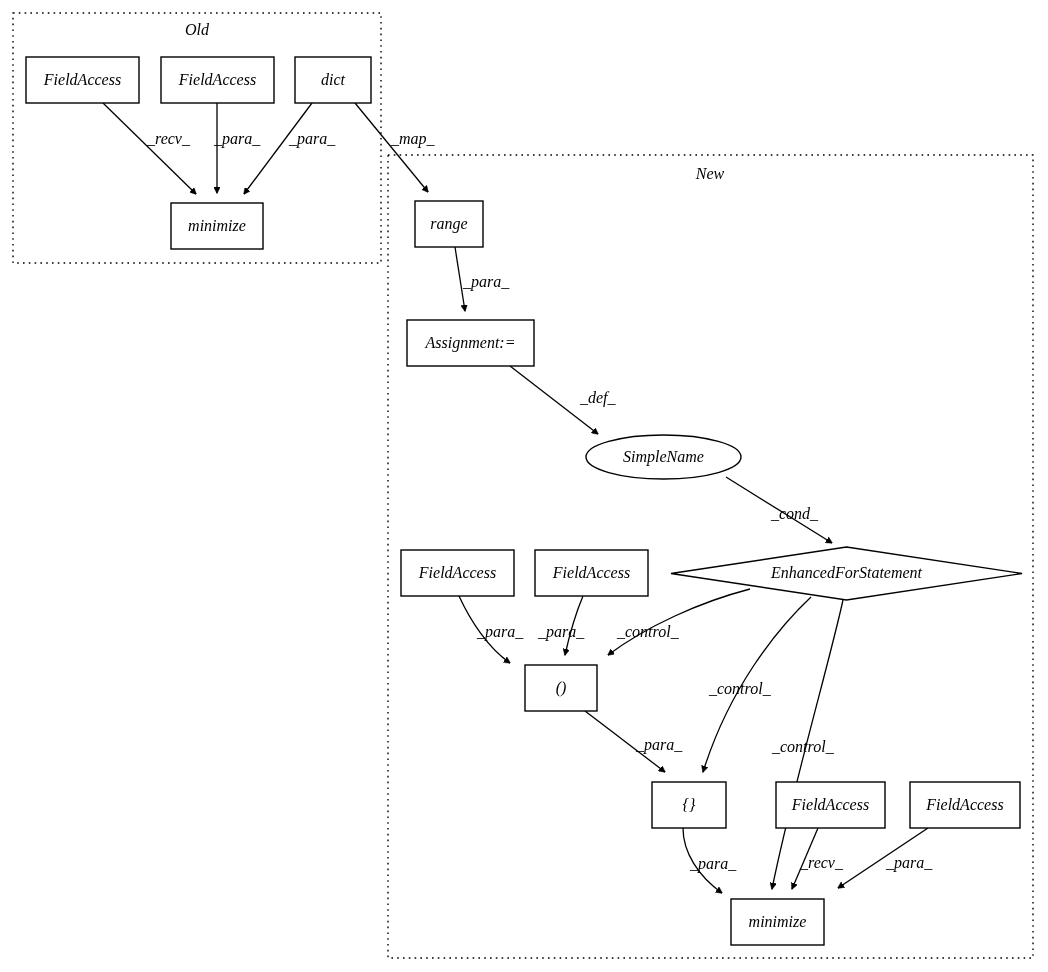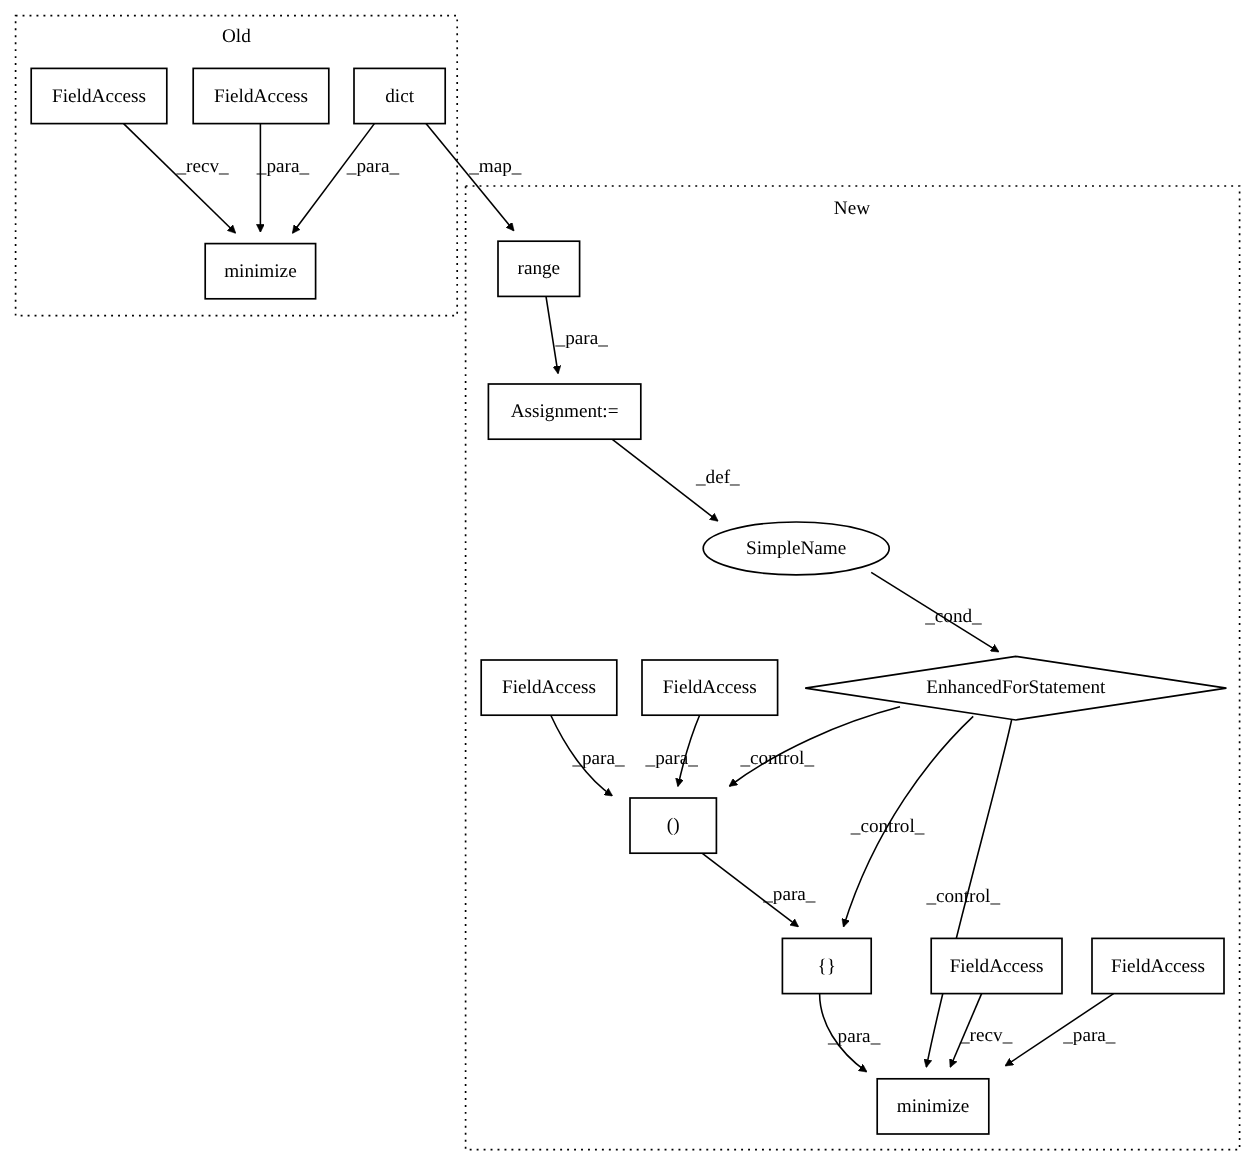--- a/index.html
+++ b/index.html
@@ -7,20 +7,21 @@
     padding: 0;
     background: #ffffff;
   }
   #canvas {
     position: relative;
     width: 1048px;
     height: 972px;
     background: #ffffff;
     font-family: "Liberation Serif", "DejaVu Serif", serif;
     overflow: hidden;
+    font-style: italic;
   }
   svg.graph {
     position: absolute;
     left: 0;
     top: 0;
     width: 1048px;
     height: 972px;
   }
   .node-box {
     fill: #ffffff;

